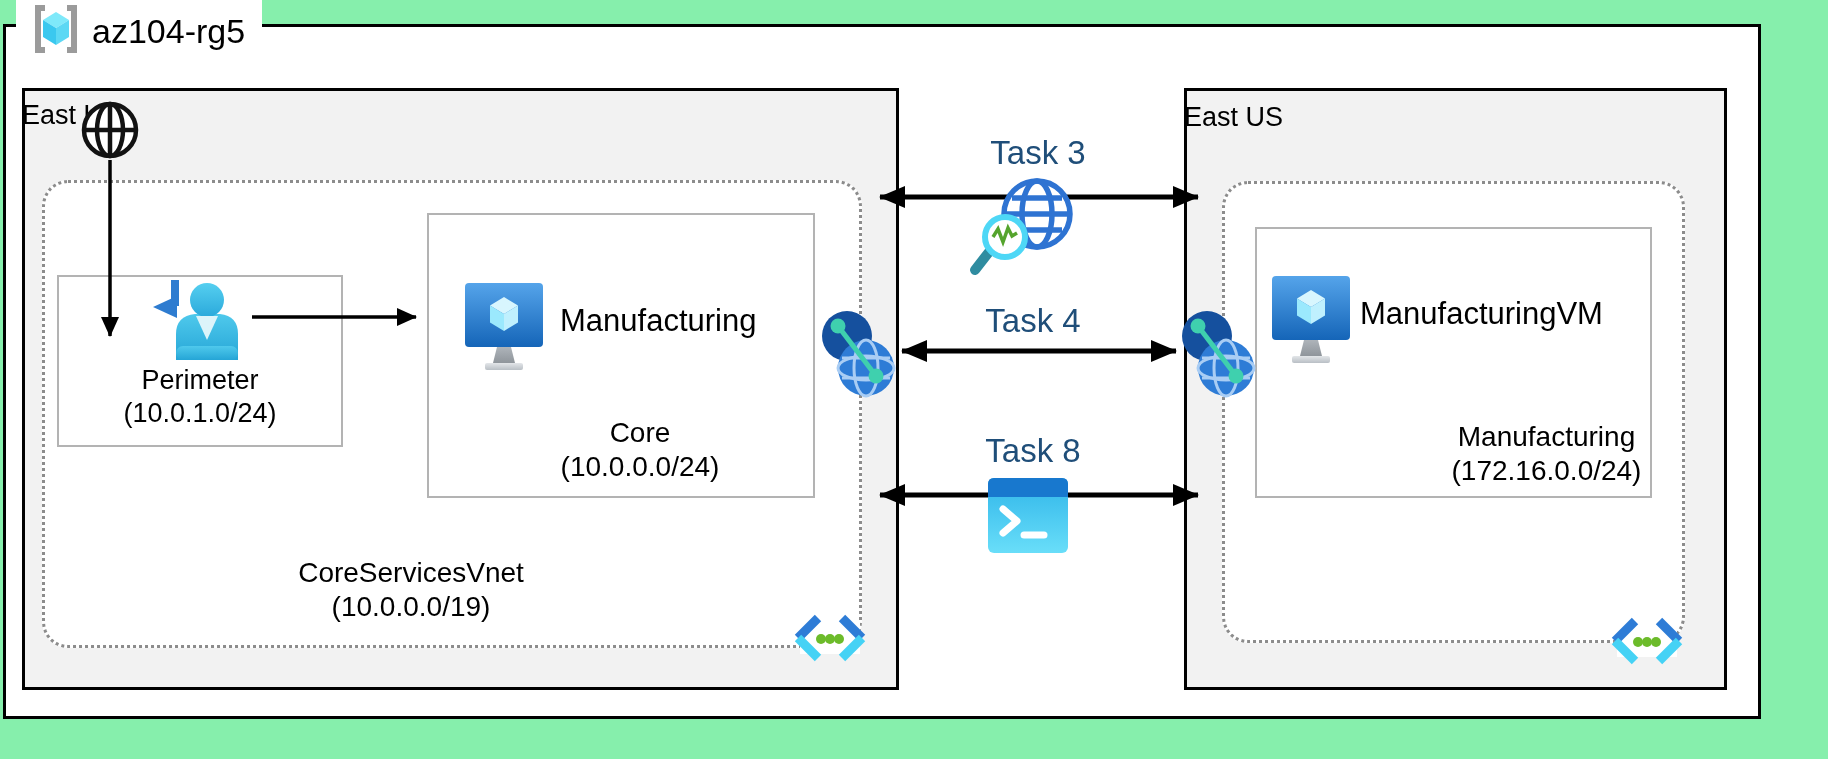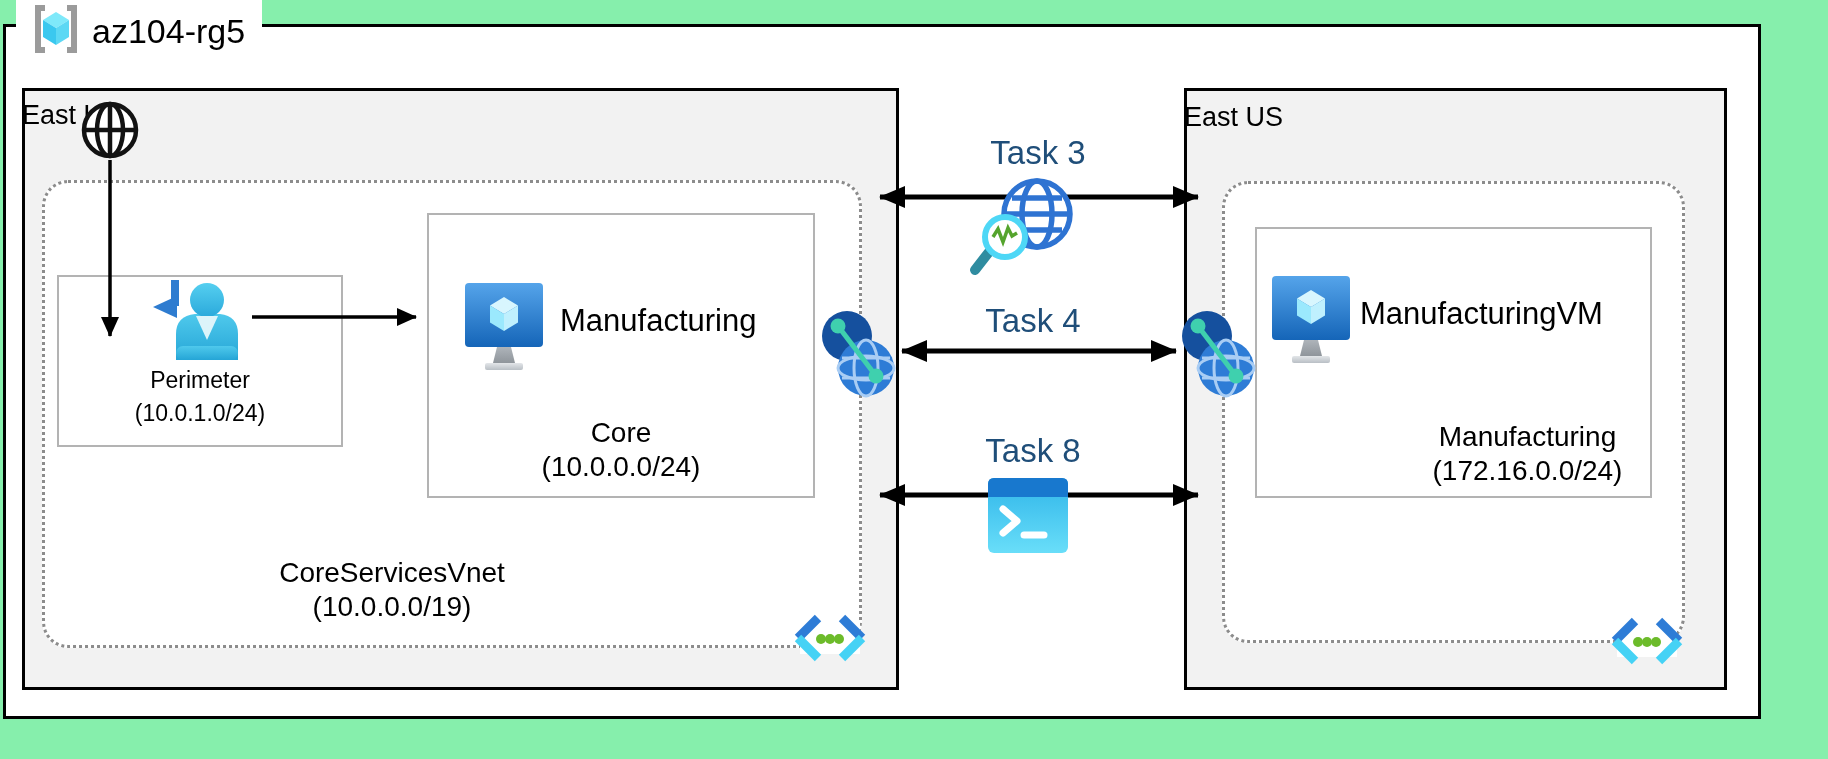--- a/index.html
+++ b/index.html
@@ -13,22 +13,22 @@
   .vnet{border:3px dotted #8C8C8C;border-radius:26px;background:#fff;box-sizing:border-box;}
   .vnet-left{left:42px;top:180px;width:820px;height:468px;}
   .vnet-right{left:1222px;top:181px;width:463px;height:462px;}
   .subnet-box{background:#fff;border:2px solid #B3B3B3;box-sizing:border-box;}
   .rg-patch{left:16px;top:0;width:246px;height:52px;background:#fff;}
   .rg-name{left:92px;top:12px;font-size:34px;}
   .loc{font-size:27px;text-align:left;}
   .task{font-size:33px;color:#1F4E79;}
   .tc{text-align:center;}
   .vmname{font-size:31px;}
-  .sub2{font-size:23px;line-height:33px;text-align:center;}
-  .sub2b{font-size:28px;line-height:34px;text-align:center;}
+  .sub2{font-size:27px;line-height:33px;text-align:center;}
+  .sub2b{font-size:28px;line-height:34px;text-align:center;padding-left:19px;}
   svg{display:block;overflow:visible;}
   .overlay{left:0;top:0;pointer-events:none;}
 </style>
 </head>
 <body>
 
 <div id="stage">
 
   <svg width="0" height="0" class="abs" aria-hidden="true">
     <defs>

